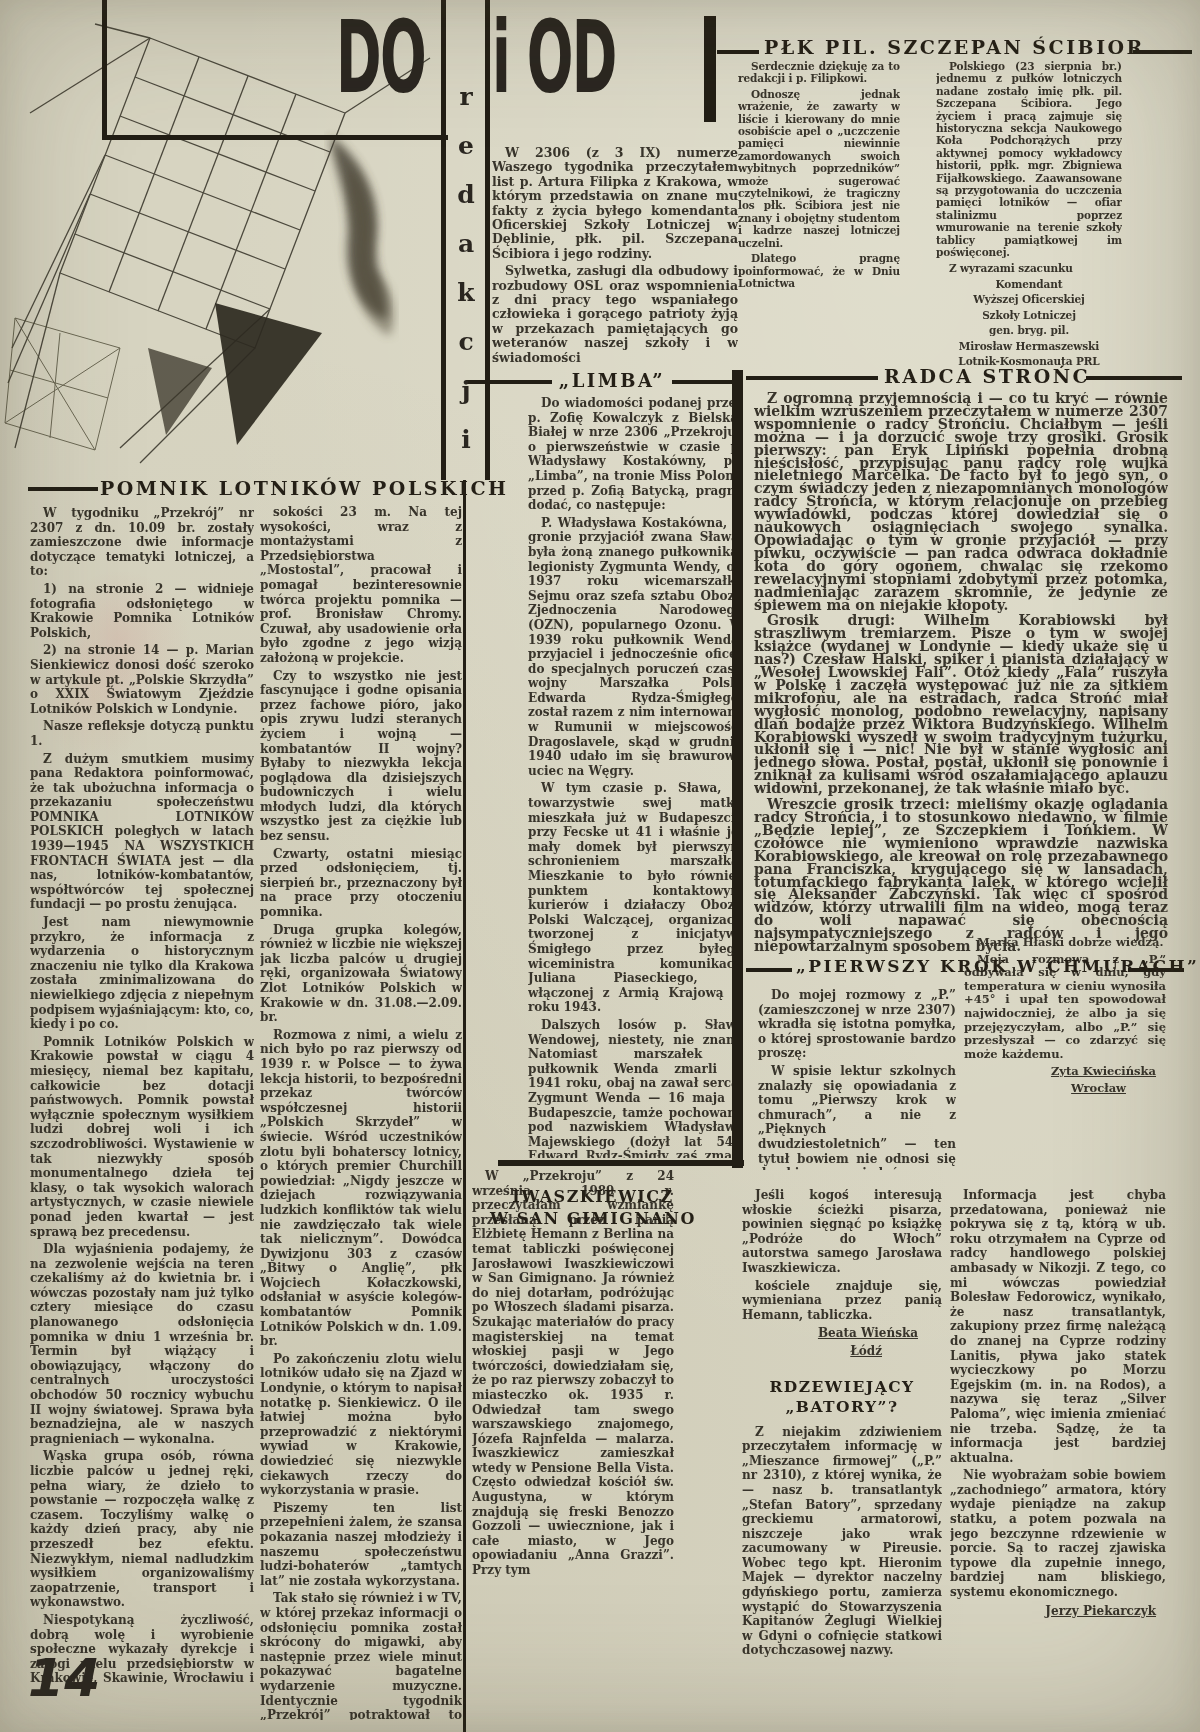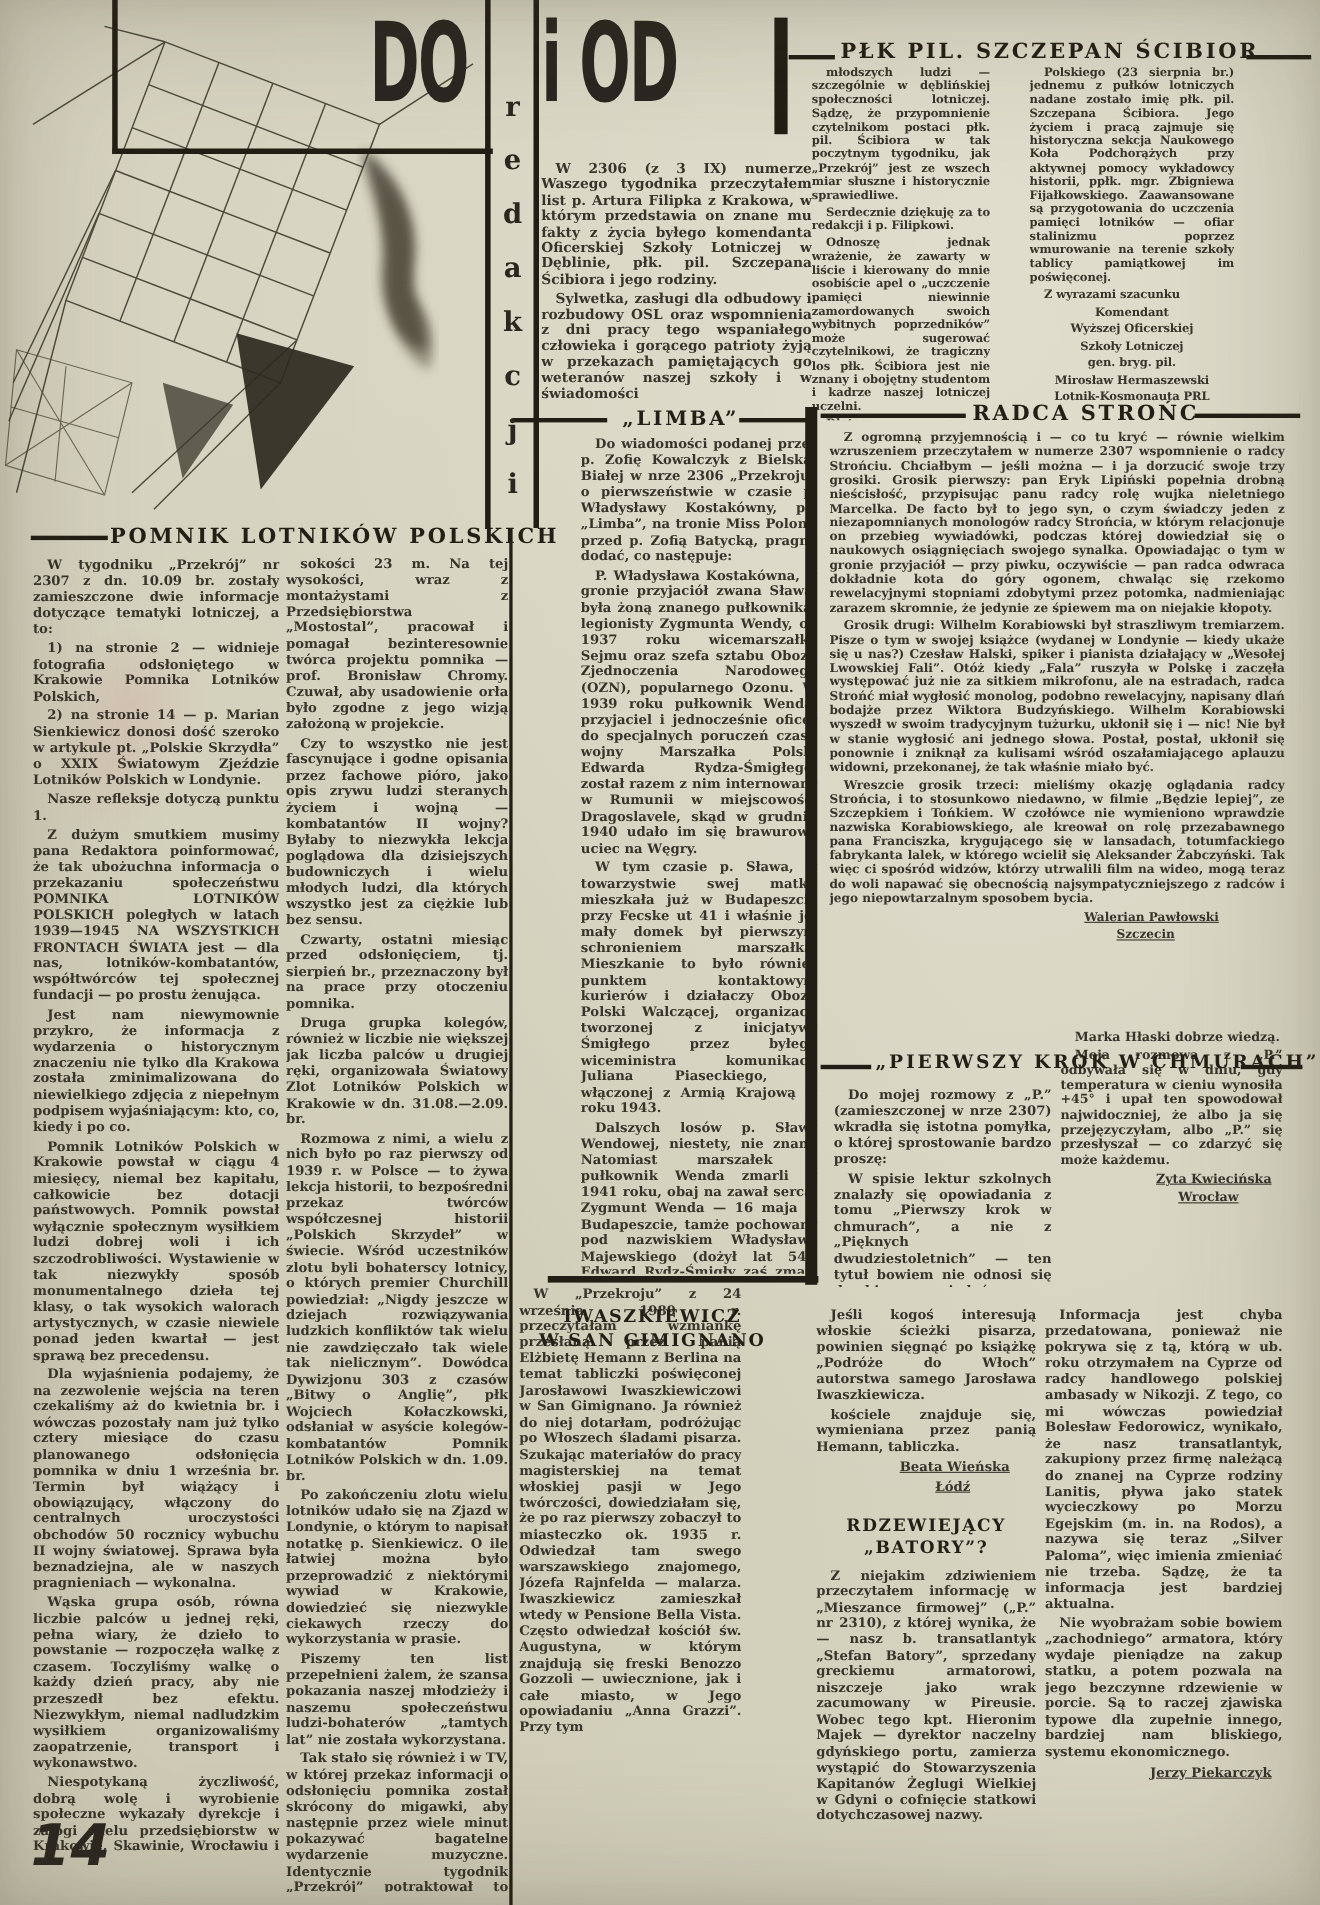--- a/index.html
+++ b/index.html
@@ -14,21 +14,21 @@
     background:
       radial-gradient(circle at 120px 640px, rgba(205,120,120,.16), transparent 70px),
       radial-gradient(circle at 95px 700px, rgba(205,130,120,.12), transparent 60px),
       radial-gradient(ellipse at 75% 15%, rgba(255,255,244,.22), transparent 55%),
       radial-gradient(ellipse at 20% 85%, rgba(120,110,70,.10), transparent 55%);}
   .rule{position:absolute;background:#221e15;z-index:10;}
   .col{position:absolute;text-align:justify;font-weight:700;color:#38342b;overflow:hidden;z-index:5;}
   .col p{margin:0 0 3px 0;text-indent:13px;}
   .body12{font-size:12px;line-height:14.6px;}
   .body115{font-size:11.5px;line-height:13.6px;}
-  .body11{font-size:11px;line-height:12.9px;}
+  .body11{font-size:14px;line-height:12.9px;}
   .body105{font-size:10.5px;line-height:12.4px;letter-spacing:-.1px;}
   .intro{font-size:12.5px;line-height:14.4px;}
   .headline{position:absolute;text-align:center;font-weight:700;color:#241f16;
     letter-spacing:2.5px;white-space:nowrap;z-index:11;}
   .h19{font-size:19px;} .h18{font-size:18px;} .h17{font-size:17px;}
   .subhead{text-align:center;font-weight:700;color:#241f16;letter-spacing:1.5px;
     font-size:15.5px;line-height:20px;margin:18px 0 8px 0;text-indent:0 !important;}
   .sigblock{margin-top:4px;}
   .sigline{text-indent:0 !important;text-align:center;font-weight:700;margin:0;}
   .sigright{text-indent:0 !important;text-align:right;font-weight:700;margin:0;padding-right:10px;text-decoration:underline;}
@@ -115,21 +115,20 @@
 <div class="rule" style="left:1086px;top:376px;width:96px;height:4px"></div>
 <div class="rule" style="left:746px;top:968px;width:46px;height:4px"></div>
 <div class="rule" style="left:1128px;top:968px;width:56px;height:4px"></div>
 
 <div class="headline h19" style="left:764px;top:36px;width:368px;">PŁK PIL. SZCZEPAN ŚCIBIOR</div>
 <div class="col intro" style="left:492px;top:146px;width:246px;height:230px;">
   <p>W 2306 (z 3 IX) numerze Waszego tygodnika przeczytałem list p. Artura Filipka z Krakowa, w którym przedstawia on znane mu fakty z życia byłego komendanta Oficerskiej Szkoły Lotniczej w Dęblinie, płk. pil. Szczepana Ścibiora i jego rodziny.</p>
   <p>Sylwetka, zasługi dla odbudowy i rozbudowy OSL oraz wspomnienia z dni pracy tego wspaniałego człowieka i gorącego patrioty żyją w przekazach pamiętających go weteranów naszej szkoły i w świadomości</p>
 </div>
 <div class="col body105" style="left:738px;top:60px;width:162px;height:322px;">
-  <p>młodszych ludzi — szczególnie w dęblińskiej społeczności lotniczej. Sądzę, że przypomnienie czytelnikom postaci płk. pil. Ścibiora w tak poczytnym tygodniku, jak „Przekrój” jest ze wszech miar słuszne i historycznie sprawiedliwe.</p>
   <p>Serdecznie dziękuję za to redakcji i p. Filipkowi.</p>
   <p>Odnoszę jednak wrażenie, że zawarty w liście i kierowany do mnie osobiście apel o „uczczenie pamięci niewinnie zamordowanych swoich wybitnych poprzedników” może sugerować czytelnikowi, że tragiczny los płk. Ścibiora jest nie znany i obojętny studentom i kadrze naszej lotniczej uczelni.</p>
   <p>Dlatego pragnę poinformować, że w Dniu Lotnictwa</p>
 </div>
 <div class="col body105" style="left:936px;top:60px;width:186px;height:312px;">
   <p>Polskiego (23 sierpnia br.) jednemu z pułków lotniczych nadane zostało imię płk. pil. Szczepana Ścibiora. Jego życiem i pracą zajmuje się historyczna sekcja Naukowego Koła Podchorążych przy aktywnej pomocy wykładowcy historii, ppłk. mgr. Zbigniewa Fijałkowskiego. Zaawansowane są przygotowania do uczczenia pamięci lotników — ofiar stalinizmu poprzez wmurowanie na terenie szkoły tablicy pamiątkowej im poświęconej.</p>
   <p>Z wyrazami szacunku</p>
   <div class="sigblock">
     <p class="sigline">Komendant</p>
     <p class="sigline">Wyższej Oficerskiej</p>
@@ -158,21 +157,21 @@
     <p>Czy to wszystko nie jest fascynujące i godne opisania przez fachowe pióro, jako opis zrywu ludzi steranych życiem i wojną — kombatantów II wojny? Byłaby to niezwykła lekcja poglądowa dla dzisiejszych budowniczych i wielu młodych ludzi, dla których wszystko jest za ciężkie lub bez sensu.</p>
   <p>Czwarty, ostatni miesiąc przed odsłonięciem, tj. sierpień br., przeznaczony był na prace przy otoczeniu pomnika.</p>
     <p>Druga grupka kolegów, również w liczbie nie większej jak liczba palców u drugiej ręki, organizowała Światowy Zlot Lotników Polskich w Krakowie w dn. 31.08.—2.09. br.</p>
   <p>Rozmowa z nimi, a wielu z nich było po raz pierwszy od 1939 r. w Polsce — to żywa lekcja historii, to bezpośredni przekaz twórców współczesnej historii „Polskich Skrzydeł” w świecie. Wśród uczestników zlotu byli bohaterscy lotnicy, o których premier Churchill powiedział: „Nigdy jeszcze w dziejach rozwiązywania ludzkich konfliktów tak wielu nie zawdzięczało tak wiele tak nielicznym”. Dowódca Dywizjonu 303 z czasów „Bitwy o Anglię”, płk Wojciech Kołaczkowski, odsłaniał w asyście kolegów-kombatantów Pomnik Lotników Polskich w dn. 1.09. br.</p>
     <p>Po zakończeniu zlotu wielu lotników udało się na Zjazd w Londynie, o którym to napisał notatkę p. Sienkiewicz. O ile łatwiej można było przeprowadzić z niektórymi wywiad w Krakowie, dowiedzieć się niezwykle ciekawych rzeczy do wykorzystania w prasie.</p>
   <p>Piszemy ten list przepełnieni żalem, że szansa pokazania naszej młodzieży i naszemu społeczeństwu ludzi-bohaterów „tamtych lat” nie została wykorzystana.</p>
     <p>Tak stało się również i w TV, w której przekaz informacji o odsłonięciu pomnika został skrócony do migawki, aby następnie przez wiele minut pokazywać bagatelne wydarzenie muzyczne. Identycznie tygodnik „Przekrój” potraktował to historyczne wydarzenie w Krakowie. Jest w tym jakaś zbieżność — ale dlaczego?</p>
 
 </div>
 
-<div class="headline h18" style="left:552px;top:370px;width:120px;text-align:right;">„LIMBA”</div>
+<div class="headline h18" style="left:552px;top:370px;width:120px;">„LIMBA”</div>
 <div class="col body12" style="left:528px;top:396px;width:215px;height:762px;">
   <p>Do wiadomości podanej przez p. Zofię Kowalczyk z Bielska-Białej w nrze 2306 „Przekroju” o pierwszeństwie w czasie p. Władysławy Kostakówny, ps. „Limba”, na tronie Miss Polonii przed p. Zofią Batycką, pragnę dodać, co następuje:</p>
   <p>P. Władysława Kostakówna, w gronie przyjaciół zwana Sławą, była żoną znanego pułkownika-legionisty Zygmunta Wendy, od 1937 roku wicemarszałka Sejmu oraz szefa sztabu Obozu Zjednoczenia Narodowego (OZN), popularnego Ozonu. W 1939 roku pułkownik Wenda, przyjaciel i jednocześnie oficer do specjalnych poruczeń czasu wojny Marszałka Polski Edwarda Rydza-Śmigłego, został razem z nim internowany w Rumunii w miejscowości Dragoslavele, skąd w grudniu 1940 udało im się brawurowo uciec na Węgry.</p>
   <p>W tym czasie p. Sława, w towarzystwie swej matki, mieszkała już w Budapeszcie przy Fecske ut 41 i właśnie jej mały domek był pierwszym schronieniem marszałka. Mieszkanie to było również punktem kontaktowym kurierów i działaczy Obozu Polski Walczącej, organizacji tworzonej z inicjatywy Śmigłego przez byłego wiceministra komunikacji Juliana Piaseckiego, a włączonej z Armią Krajową w roku 1943.</p>
   <p>Dalszych losów p. Sławy Wendowej, niestety, nie znam. Natomiast marszałek i pułkownik Wenda zmarli w 1941 roku, obaj na zawał serca. Zygmunt Wenda — 16 maja w Budapeszcie, tamże pochowany pod nazwiskiem Władysława Majewskiego (dożył lat 54), Edward Rydz-Śmigły zaś zmarł 2 grudnia w Warszawie przy ul. Sandomierskiej 18 (56 lat) i został pochowany na Powązkach w kwaterze 139 pod nazwiskiem Adama Zawiszy.</p>
 
 </div>
 
 <div class="headline h19" style="left:884px;top:365px;width:196px;">RADCA STROŃC</div>
 <div class="col body11" style="left:754px;top:392px;width:414px;height:562px;">

